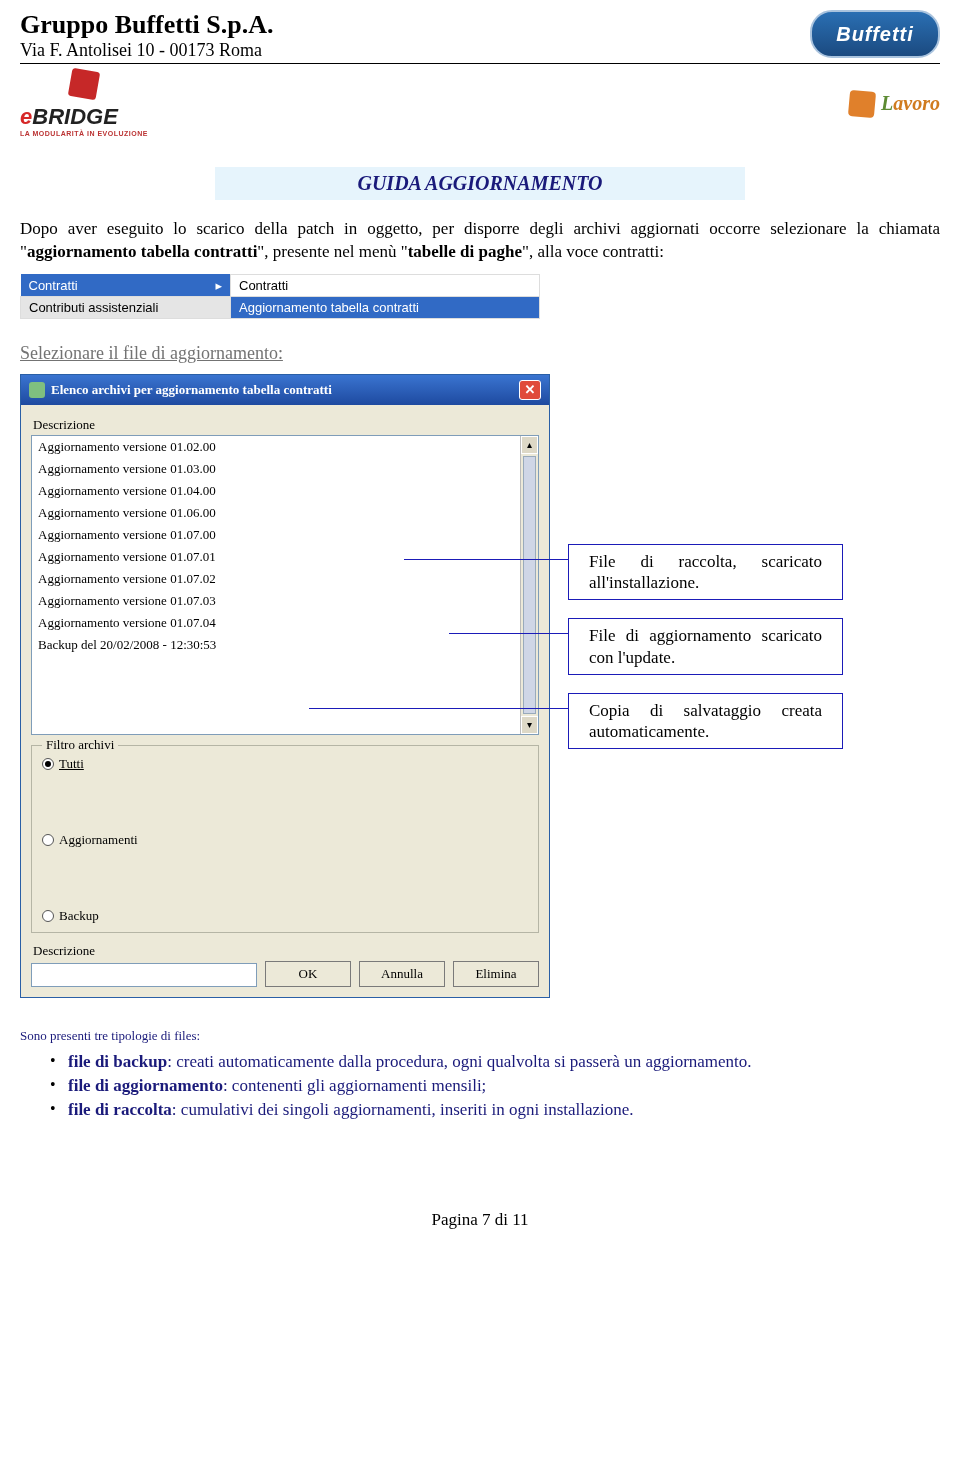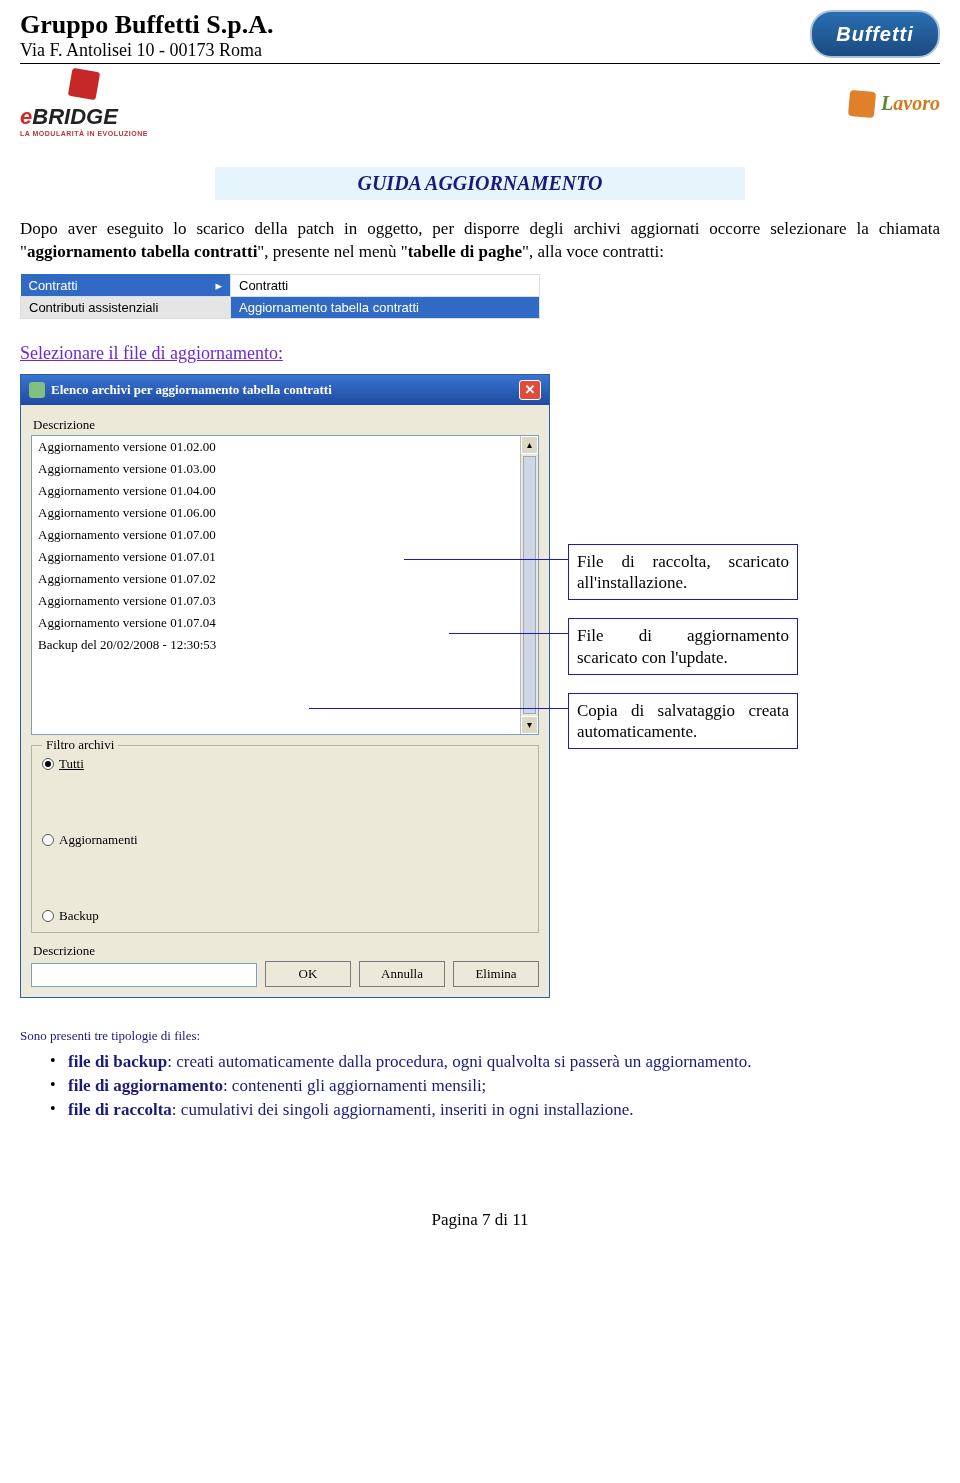--- a/index.html
+++ b/index.html
@@ -54,21 +54,21 @@
     width: 520px; font-family: Tahoma, Arial, sans-serif; font-size:13px;
     border-collapse: collapse; margin: 6px 0 24px 0;
   }
   .menu-shot td { padding: 3px 8px; }
   .menu-left { background:#316ac5; color:#fff; width:210px; }
   .menu-left.r2 { background:#e5e5e5; color:#000; border:1px solid #ddd;}
   .menu-right { background:#fff; border:1px solid #ddd; }
   .menu-right.sel { background:#316ac5; color:#fff; }
   .arrow { float:right; }
 
-  .section-head { color:#6d28d9; font-size:18px; text-decoration: underline; margin: 6px 0 10px 0;}
+  .section-head { color:#737373; font-size:18px; text-decoration: underline; margin: 6px 0 10px 0;}
 
   .window-row { display:flex; align-items:flex-start; gap:18px; margin-bottom: 30px;}
   .window {
     width: 530px;
     font-family: Liberation Serif, serif; font-size:13px;
     border: 1px solid #2a5fa6;
     background: #ece9d8;
   }
   .titlebar {
     background: linear-gradient(#3a74d0,#1e4aa0);
@@ -98,22 +98,22 @@
   .radio { display:flex; align-items:center; gap:5px; }
   .radio .dot { width:12px; height:12px; border:1px solid #555; border-radius:50%; background:#fff; display:inline-flex; align-items:center; justify-content:center;}
   .radio .dot.sel::after { content:""; width:6px; height:6px; background:#000; border-radius:50%;}
   .underline { text-decoration:underline; }
   .descfield { background:#fff; border:1px solid #7f9db9; height:24px; margin-top:2px; }
   .btn { width:86px; height:26px; background:#ece9d8; border:1px solid #7a7a7a; text-align:center; padding-top:4px;}
 
   .callouts { display:flex; flex-direction:column; gap:18px; margin-top:170px;}
   .callout {
     border:1px solid #1b1bb8;
-    padding:6px 8px;
-    width:230px;
+    padding:6px 20px;
+    width:275px;
     font-size:17px;
     text-align:justify;
     line-height:1.25;
     position:relative;
     background:#fff;
   }
   .line1, .line2, .line3 { position:absolute; height:1px; background:#1b1bb8; }
   .line1 { width:165px; left:-165px; top:14px; }
   .line2 { width:120px; left:-120px; top:14px; }
   .line3 { width:260px; left:-260px; top:14px; }

